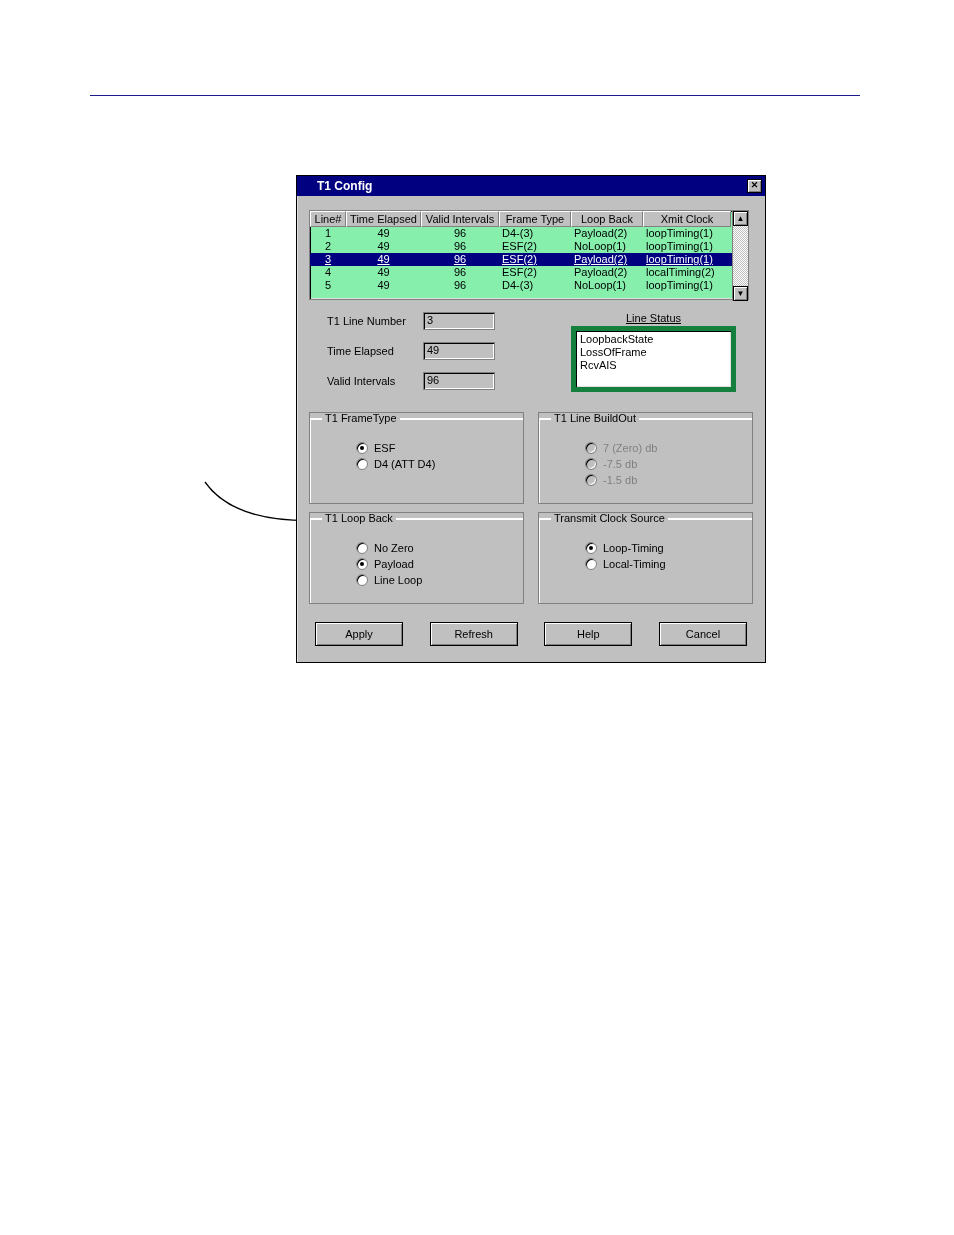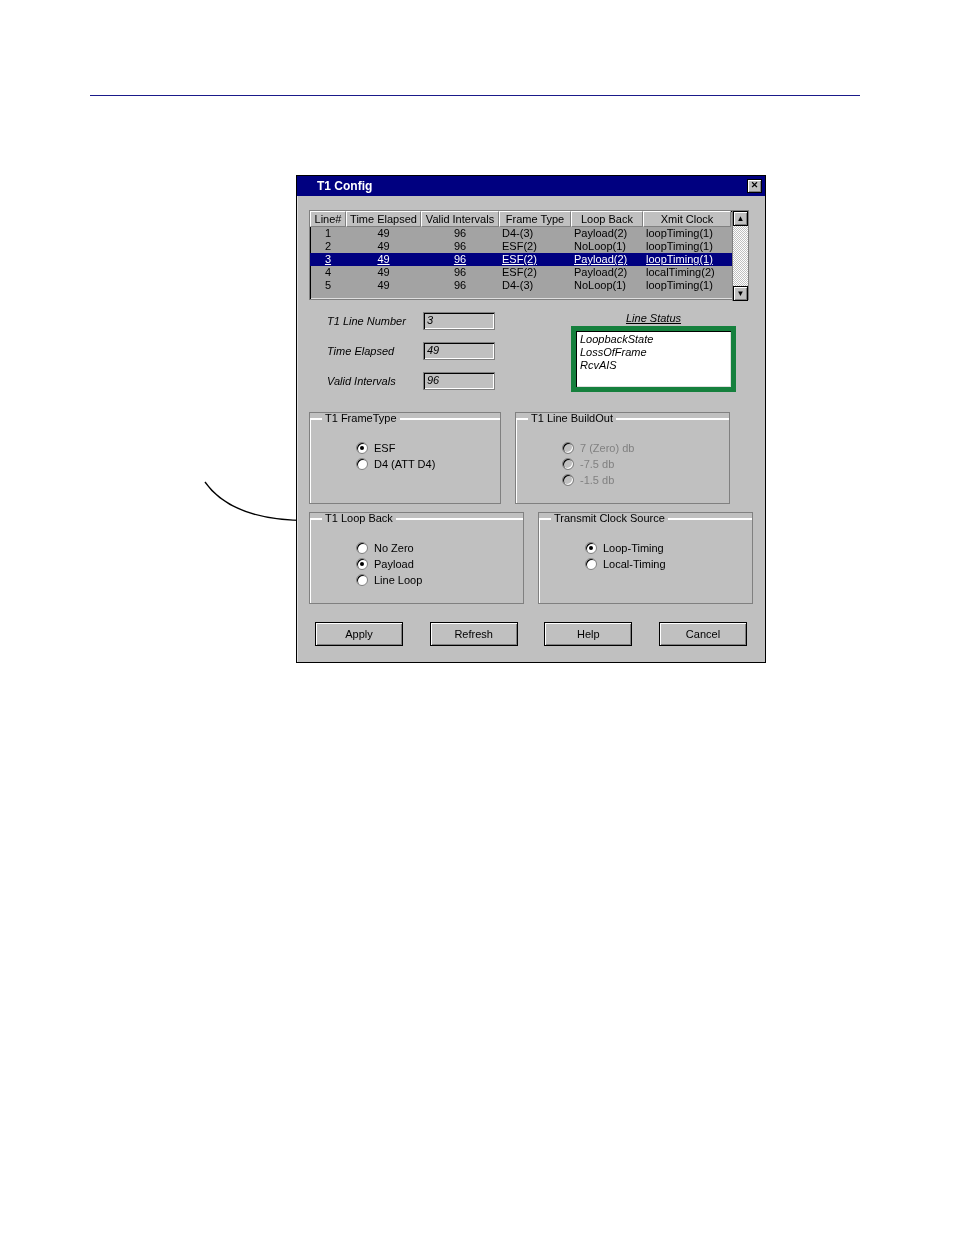--- a/index.html
+++ b/index.html
@@ -58,21 +58,21 @@
     font-weight: bold;
     text-align: center;
     line-height: 10px;
     cursor: pointer;
     font-family: Arial, sans-serif;
   }
   .content {
     padding: 14px 12px 12px 12px;
   }
   .listbox-wrap {
-    background: #a3a3a3;
+    background: #86efac;
     border: 1px solid #808080;
     box-shadow: inset 1px 1px 0 #000, inset -1px -1px 0 #dfdfdf;
     position: relative;
     height: 90px;
     width: 440px;
     margin-bottom: 12px;
   }
   .list-hdr {
     display: flex;
     font-size: 11px;
@@ -138,21 +138,20 @@
   }
   .sb-track {
     height: 60px;
     background: repeating-conic-gradient(#c0c0c0 0 25%, #fff 0 50%) 0 0/2px 2px;
   }
 
   .mid {
     display: flex;
     gap: 44px;
     margin: 4px 0 10px 18px;
-    font-style: italic;
   }
   .mid-left {
     width: 200px;
   }
   .mid-left .field-row {
     display: flex;
     align-items: center;
     margin-bottom: 12px;
   }
   .mid-left .lbl {
@@ -206,21 +205,21 @@
   fieldset.grp {
     border: 1px solid #fff;
     outline: 1px solid #808080;
     outline-offset: -1px;
   }
   fieldset.grp legend {
     padding: 0 3px;
     font-size: 11px;
     background: #c0c0c0;
   }
-  .grp-ft { width: 192px; height: 92px; }
+  .grp-ft { width: 215px; height: 92px; }
   .grp-lb { width: 215px; height: 92px; }
   .grp-bo { width: 215px; height: 92px; }
   .grp-tc { width: 215px; height: 92px; }
 
   .radio-row {
     display: flex;
     align-items: center;
     margin: 4px 0 4px 34px;
     font-size: 11px;
     gap: 6px;

